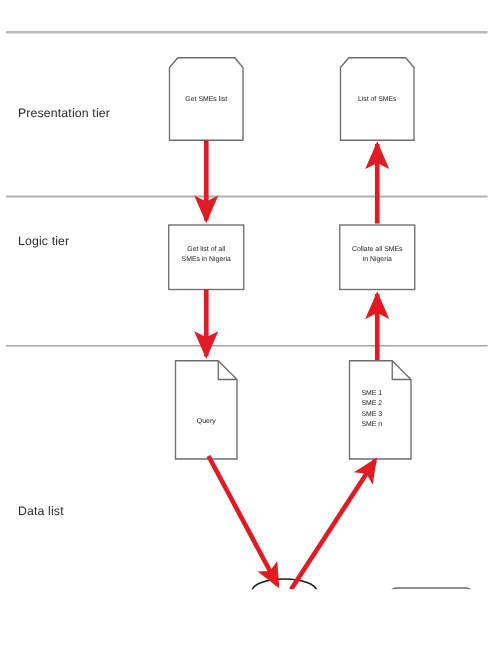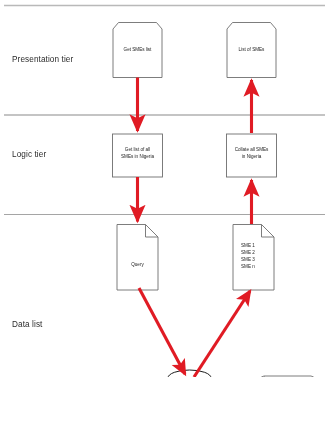--- a/index.html
+++ b/index.html
@@ -7,20 +7,21 @@
     padding: 0;
     background: #ffffff;
   }
   #canvas {
     position: relative;
     width: 329px;
     height: 377px;
     background: #ffffff;
     font-family: "Liberation Sans", sans-serif;
     overflow: hidden;
+    margin-top: 16px;
   }
   #svg-layer {
     position: absolute;
     left: 0; top: 0;
     width: 329px;
     height: 439px;
   }
   .tier-label {
     position: absolute;
     font-size: 8.2px;
@@ -120,21 +121,21 @@
 
     <g>
       <line x1="262" y1="386" x2="194" y2="386" stroke="#1a1a1a" stroke-width="1.2" marker-end="url(#arrowBlack)"></line>
     </g>
     <g>
       <line x1="192" y1="400" x2="262" y2="400" stroke="#1a1a1a" stroke-width="1.2" marker-end="url(#arrowBlack)"></line>
     </g>
   </svg>
 
   <div class="tier-label" style="left:12px; top:55px;">Presentation tier</div>
-  <div class="tier-label" style="left:12px; top:150px;">Logic tier</div>
+  <div class="tier-label" style="left:12px; top:140px;">Logic tier</div>
   <div class="tier-label" style="left:12px; top:320px;">Data list</div>
 
   <div class="shape-text" style="left:113px; top:47px; width:49px;">Get SMEs list</div>
   <div class="shape-text" style="left:227px; top:47px; width:49px;">List of SMEs</div>
 
   <div class="shape-text" style="left:112.5px; top:147px; width:50px;">Get list of all
 SMEs in Nigeria</div>
   <div class="shape-text" style="left:226.5px; top:147px; width:50px;">Collate all SMEs
 in Nigeria</div>
 

